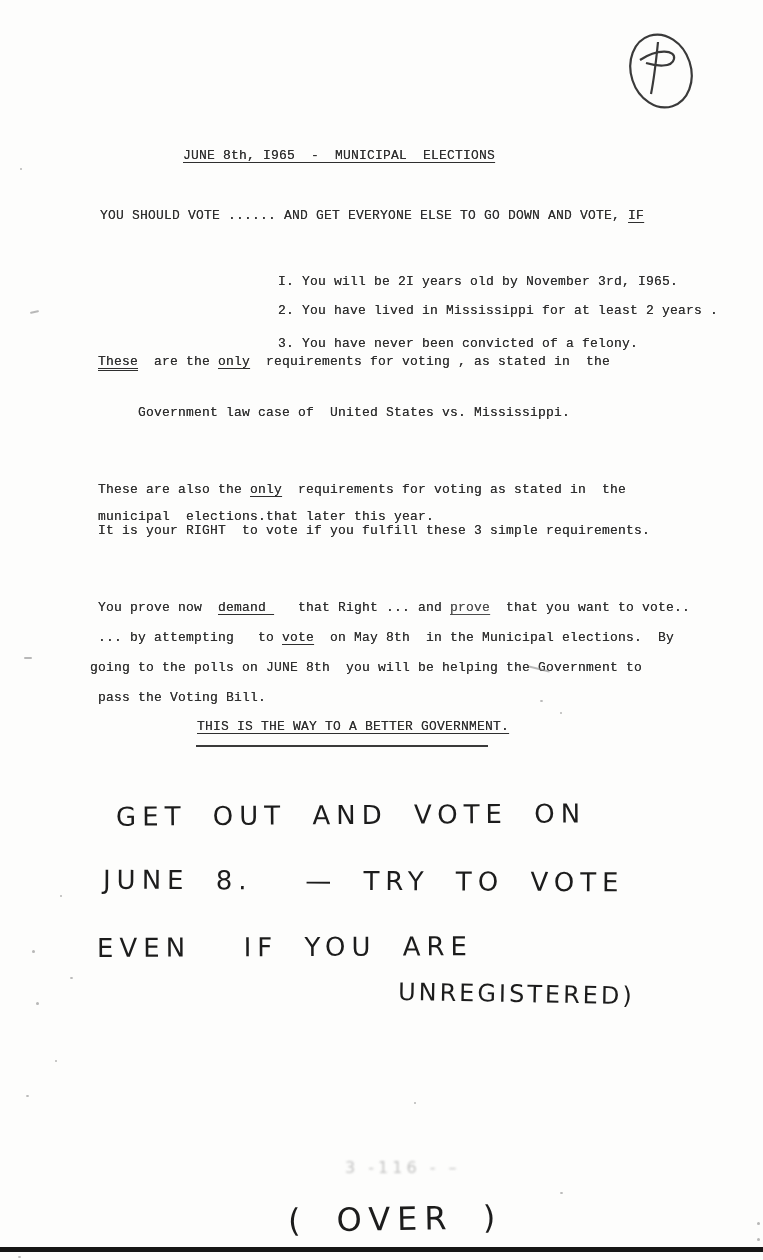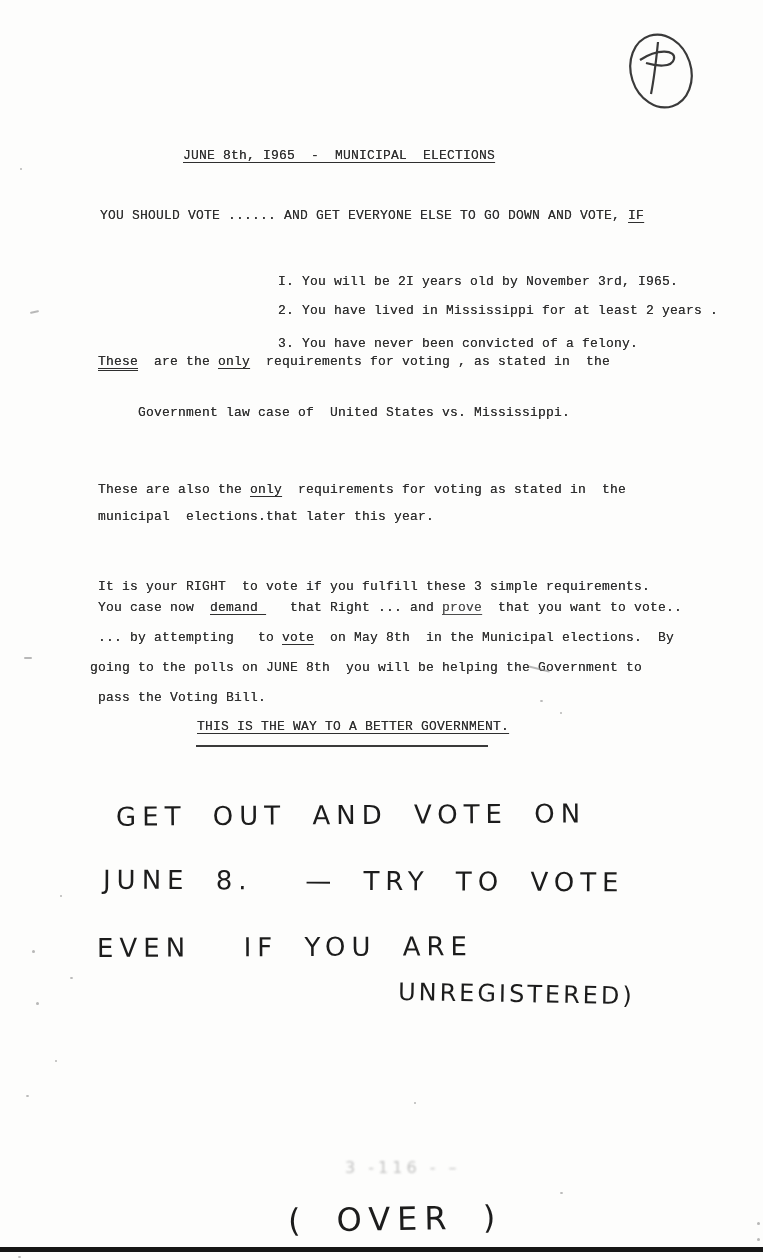--- a/index.html
+++ b/index.html
@@ -53,23 +53,23 @@
   <div class="typed" style="left:278px;top:267px;">I. You will be 2I years old by November 3rd, I965.</div>
   <div class="typed" style="left:278px;top:296px;">2. You have lived in Mississippi for at least 2 years .</div>
   <div class="typed" style="left:278px;top:329px;">3. You have never been convicted of a felony.</div>
 
   <div class="typed" style="left:98px;top:347px;"><span class="u2">These</span><span>  are the </span><span class="u">only</span><span>  requirements for voting , as stated in  the</span></div>
   <div class="typed" style="left:98px;top:398px;margin-left:40px;">Government law case of  United States vs. Mississippi.</div>
 
   <div class="typed" style="left:98px;top:442px;margin-top:33px;"><span>These are also the </span><span class="u">only</span><span>  requirements for voting as stated in  the</span></div>
   <div class="typed" style="left:98px;top:502px;">municipal  elections.that later this year.</div>
 
-  <div class="typed" style="left:98px;top:572px;">It is your RIGHT  to vote if you fulfill these 3 simple requirements.</div>
+  <div class="typed" style="left:98px;top:516px;">It is your RIGHT  to vote if you fulfill these 3 simple requirements.</div>
 
-  <div class="typed" style="left:98px;top:593px;"><span>You case now  </span><span class="u">demand </span><span>   that Right ... and </span><span class="u smear">prove</span><span>  that you want to vote..</span></div>
+  <div class="typed" style="left:98px;top:593px;"><span>You prove now  </span><span class="u">demand </span><span>   that Right ... and </span><span class="u smear">prove</span><span>  that you want to vote..</span></div>
   <div class="typed" style="left:98px;top:623px;"><span>... by attempting   to </span><span class="u">vote</span><span>  on May 8th  in the Municipal elections.  By</span></div>
   <div class="typed" style="left:90px;top:653px;">going to the polls on JUNE 8th  you will be helping the Government to</div>
   <div class="typed u" style="left:197px;top:712px;">THIS IS THE WAY TO A BETTER GOVERNMENT.</div>
 
   <div class="typed" style="left:98px;top:683px;">pass the Voting Bill.</div>
   <div class="rule" style="left:196px;top:745px;width:292px;height:2px;"></div>
 
   <div class="hand" style="left:116px;top:800px;transform:rotate(-0.4deg);">GET OUT AND VOTE ON</div>
   <div class="hand" style="left:103px;top:866px;transform:rotate(0.3deg);">JUNE 8.  — TRY TO VOTE</div>
   <div class="hand" style="left:97px;top:932px;transform:rotate(-0.3deg);">EVEN  IF YOU ARE</div>

